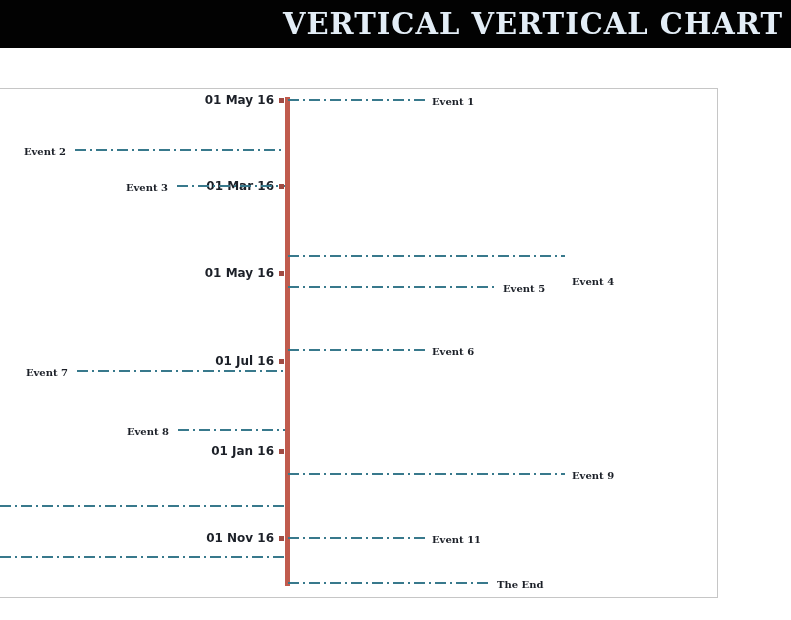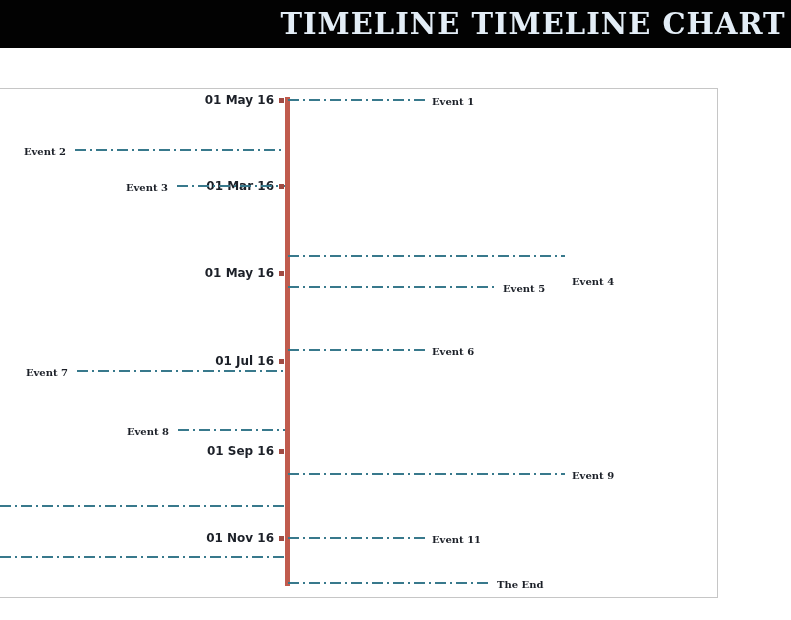--- a/index.html
+++ b/index.html
@@ -80,34 +80,34 @@
     position: absolute;
     width: 5px; height: 5px;
     background: var(--marker-color, #a14a42);
     z-index: 3;
   }
 </style>
 </head>
 <body style="--banner-bg: #020202; --title-color: #e3edf6; --timeline-color: #c05b4d; --connector-color: #38798c; --marker-color: #a14a42; --border-color: #c6c6c6; --label-color: #1c2028;">
 
 <div id="banner"></div>
-<div id="chart-title">TIMELINE TIMELINE CHART</div>
+<div id="chart-title">VERTICAL VERTICAL CHART</div>
 
 <div id="chart-area"></div>
 <div id="timeline-line" style="left: 285px; width: 5px; top: 97px; height: 489px;"></div>
 <div id="dynamic-layer">
     <div class="date-label" style="left: 94px; top: 100px;">01 May 16</div>
     <div class="date-marker" style="left: 279px; top: 98px;"></div>
     <div class="date-label" style="left: 94px; top: 186px;">01 Mar 16</div>
     <div class="date-marker" style="left: 279px; top: 184px;"></div>
     <div class="date-label" style="left: 94px; top: 273px;">01 May 16</div>
     <div class="date-marker" style="left: 279px; top: 271px;"></div>
     <div class="date-label" style="left: 94px; top: 361px;">01 Jul 16</div>
     <div class="date-marker" style="left: 279px; top: 359px;"></div>
-    <div class="date-label" style="left: 94px; top: 451px;">01 Sep 16</div>
+    <div class="date-label" style="left: 94px; top: 451px;">01 Jan 16</div>
     <div class="date-marker" style="left: 279px; top: 449px;"></div>
     <div class="date-label" style="left: 94px; top: 538px;">01 Nov 16</div>
     <div class="date-marker" style="left: 279px; top: 536px;"></div>
     <div class="event-line" style="left: 288px; width: 137px; top: 99px;"></div>
     <div class="event-label right" style="top: 101px; left: 432px;">Event 1</div>
     <div class="event-line" style="left: 75px; width: 210px; top: 149px;"></div>
     <div class="event-label left" style="top: 151px; width: 200px; left: -134px;">Event 2</div>
     <div class="event-line" style="left: 177px; width: 108px; top: 185px;"></div>
     <div class="event-label left" style="top: 187px; width: 200px; left: -32px;">Event 3</div>
     <div class="event-line" style="left: 288px; width: 277px; top: 255px;"></div>

